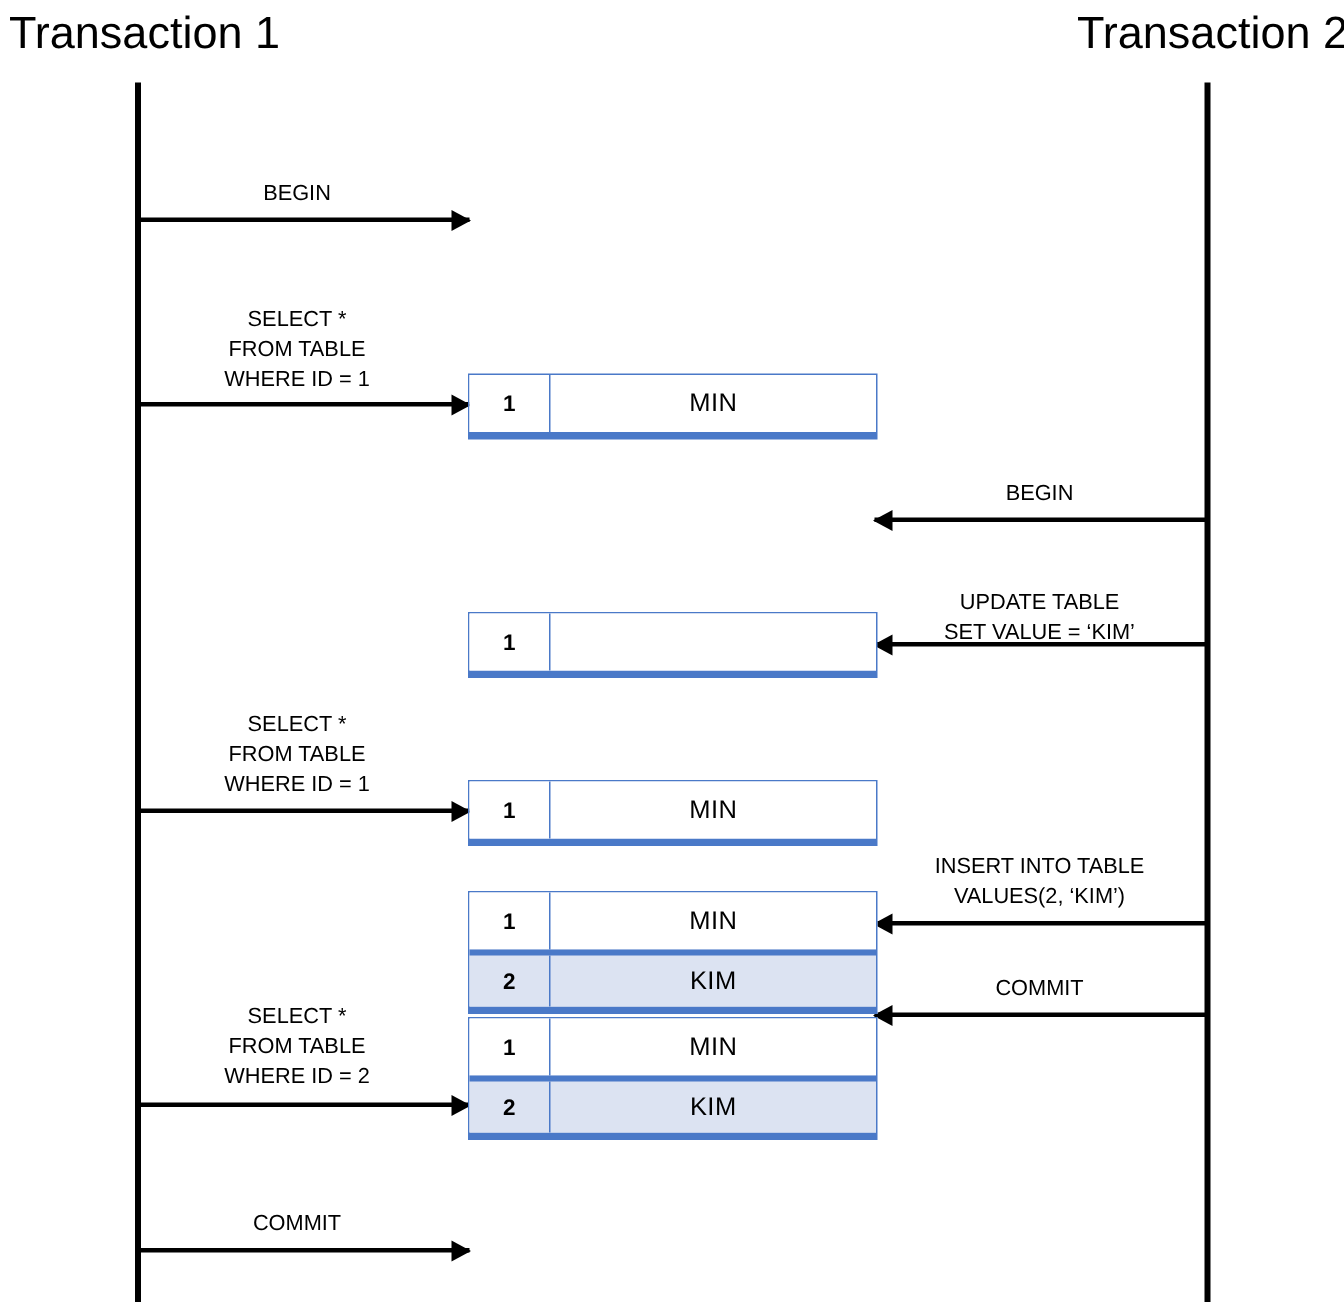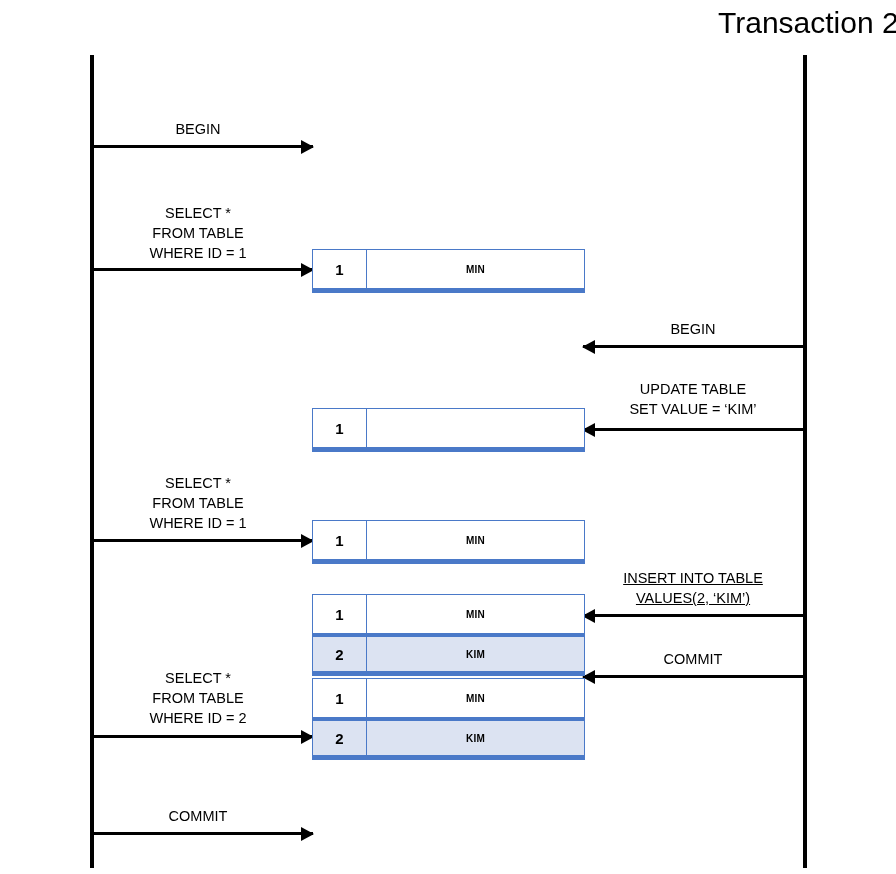--- a/index.html
+++ b/index.html
@@ -89,32 +89,33 @@
     font-size:15px;
     font-weight:bold;
     color:#000;
   }
   .rec-cell-val{
     box-sizing:border-box;
     flex:1;
     display:flex;
     align-items:center;
     justify-content:center;
-    font-size:10px;
-    font-weight:bold;
+    font-size:17px;
+    font-weight:normal;
     color:#000;
     letter-spacing:.3px;
     text-align:center;
   }
 </style>
 </head>
 <body>
 
 <div id="canvas">
 
+  <div class="title" id="title-t1">Transaction 1</div>
   <div class="title" id="title-t2">Transaction 2</div>
 
   <div class="lifeline" id="lifeline-1"></div>
   <div class="lifeline" id="lifeline-2"></div>
 
   <div id="messages-layer">
       <div class="arrow right" style="left: 92px; top: 145px; width: 221px;">
         <div class="shaft" style="width: 221px;"></div>
         <div class="head"></div>
       </div>
@@ -128,34 +129,34 @@
 WHERE ID = 1</div>
       <div class="arrow left" style="left: 583px; top: 345px; width: 222px;">
         <div class="shaft" style="width: 222px;"></div>
         <div class="head"></div>
       </div>
       <div class="arrow-label" style="left: 693px; top: 319px;">BEGIN</div>
       <div class="arrow left" style="left: 583px; top: 428px; width: 222px;">
         <div class="shaft" style="width: 222px;"></div>
         <div class="head"></div>
       </div>
-      <div class="arrow-label" style="left: 693px; top: 379px;">UPDATE TABLE
+      <div class="arrow-label" style="left: 693px; top: 392px;">UPDATE TABLE
 SET VALUE = ‘KIM’</div>
       <div class="arrow right" style="left: 92px; top: 539px; width: 221px;">
         <div class="shaft" style="width: 221px;"></div>
         <div class="head"></div>
       </div>
       <div class="arrow-label" style="left: 198px; top: 473px;">SELECT *
 FROM TABLE
 WHERE ID = 1</div>
       <div class="arrow left" style="left: 583px; top: 614px; width: 222px;">
         <div class="shaft" style="width: 222px;"></div>
         <div class="head"></div>
       </div>
-      <div class="arrow-label" style="left: 693px; top: 568px; text-decoration: underline;">INSERT INTO TABLE
+      <div class="arrow-label" style="left: 693px; top: 568px;">INSERT INTO TABLE
 VALUES(2, ‘KIM’)</div>
       <div class="arrow left" style="left: 583px; top: 675px; width: 222px;">
         <div class="shaft" style="width: 222px;"></div>
         <div class="head"></div>
       </div>
       <div class="arrow-label" style="left: 693px; top: 649px;">COMMIT</div>
       <div class="arrow right" style="left: 92px; top: 735px; width: 221px;">
         <div class="shaft" style="width: 221px;"></div>
         <div class="head"></div>
       </div>

